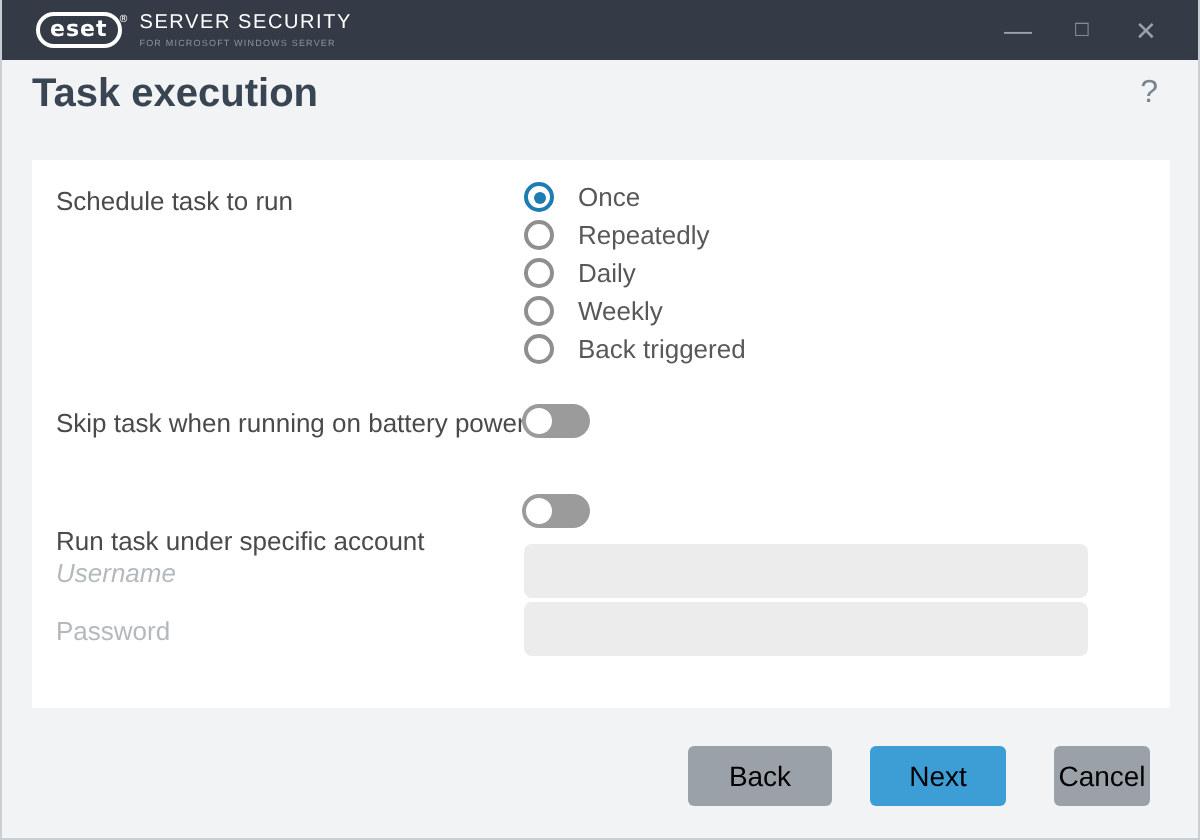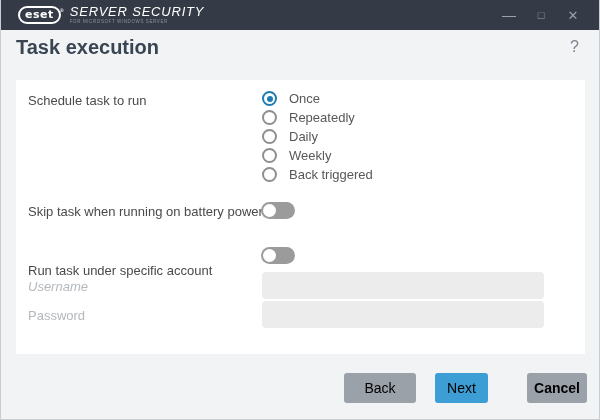--- a/index.html
+++ b/index.html
@@ -19,21 +19,21 @@
     background:#343b46; display:flex; align-items:center;
   }
   .eset-logo {
     margin-left:18px; border:2px solid #ffffff; border-radius:10px;
     padding:0 5px 1px 5px; color:#ffffff; font-weight:bold;
     font-size:11px; line-height:13px; letter-spacing:0.5px;
     font-family:"DejaVu Sans", sans-serif; position:relative;
   }
   .eset-logo .reg { position:absolute; top:-4px; right:-6px; font-size:5px; font-weight:normal; }
   .brand { margin-left:9px; display:flex; flex-direction:column; justify-content:center; }
-  .brand-name { color:#ffffff; font-size:13px; letter-spacing:0.8px; line-height:12px;font-style:italic; }
+  .brand-name { color:#ffffff; font-size:10px; letter-spacing:0.8px; line-height:12px; }
   .brand-sub { color:#8d939c; font-size:4.5px; letter-spacing:0.6px; margin-top:1px; }
   .win-controls { margin-left:auto; display:flex; align-items:center; padding-right:14px; }
   .win-btn {
     width:26px; height:22px; display:flex; align-items:center; justify-content:center;
     color:#9aa1aa; margin-left:6px; cursor:default; user-select:none;
   }
   .win-btn.min { font-size:14px; }
   .win-btn.max { font-size:11px; }
   .win-btn.close { font-size:13px; }
 
@@ -90,22 +90,22 @@
   
   .btn {
     position:absolute; top:373px; height:30px; border:none; border-radius:3px;
     color:#000000; font-size:14px; font-family:"Liberation Sans", sans-serif;
     cursor:default;
     margin-left:11px;
   }
   .btn.secondary { background:#9ba1a9; }
   .btn.primary { background:#3d9dd5; }
   .btn-back { left:332px; width:72px; }
-  .btn-next { left:423px; width:53px; }
-  .btn-cancel { left:515px; width:60px;font-weight:bold; }
+  .btn-next { left:423px; width:68px; }
+  .btn-cancel { left:515px; width:48px; }
 </style>
 </head>
 <body>
 
 <div class="titlebar">
   <span class="eset-logo"><span>eset</span><span class="reg">®</span></span>
   <div class="brand">
     <span class="brand-name">SERVER SECURITY</span>
     <span class="brand-sub">FOR MICROSOFT WINDOWS SERVER</span>
   </div>

